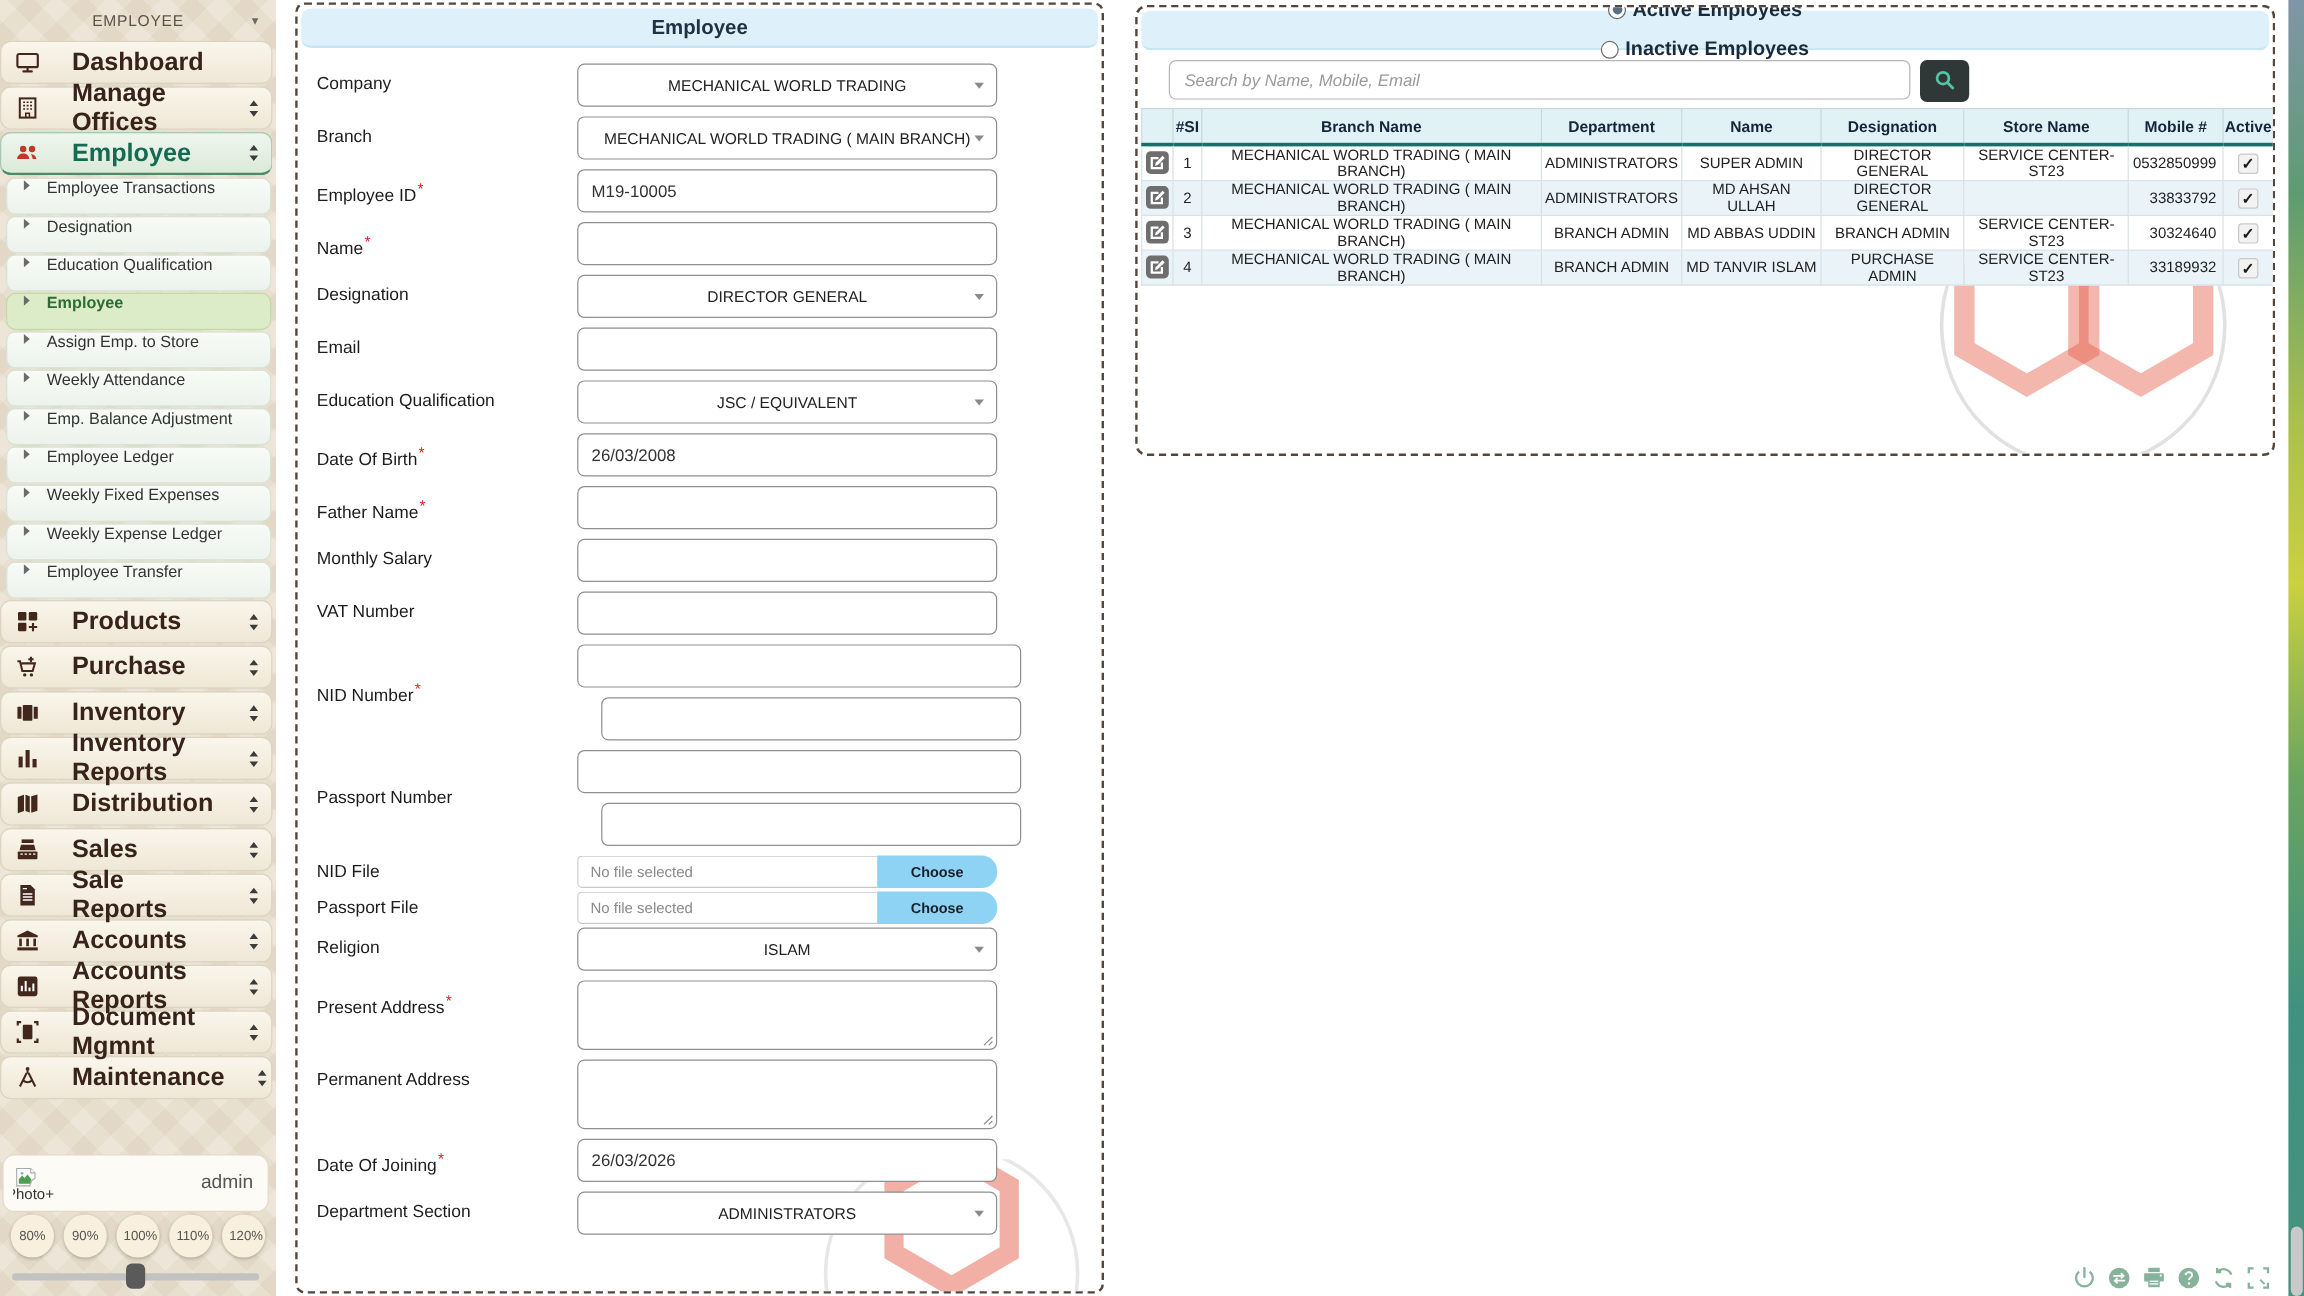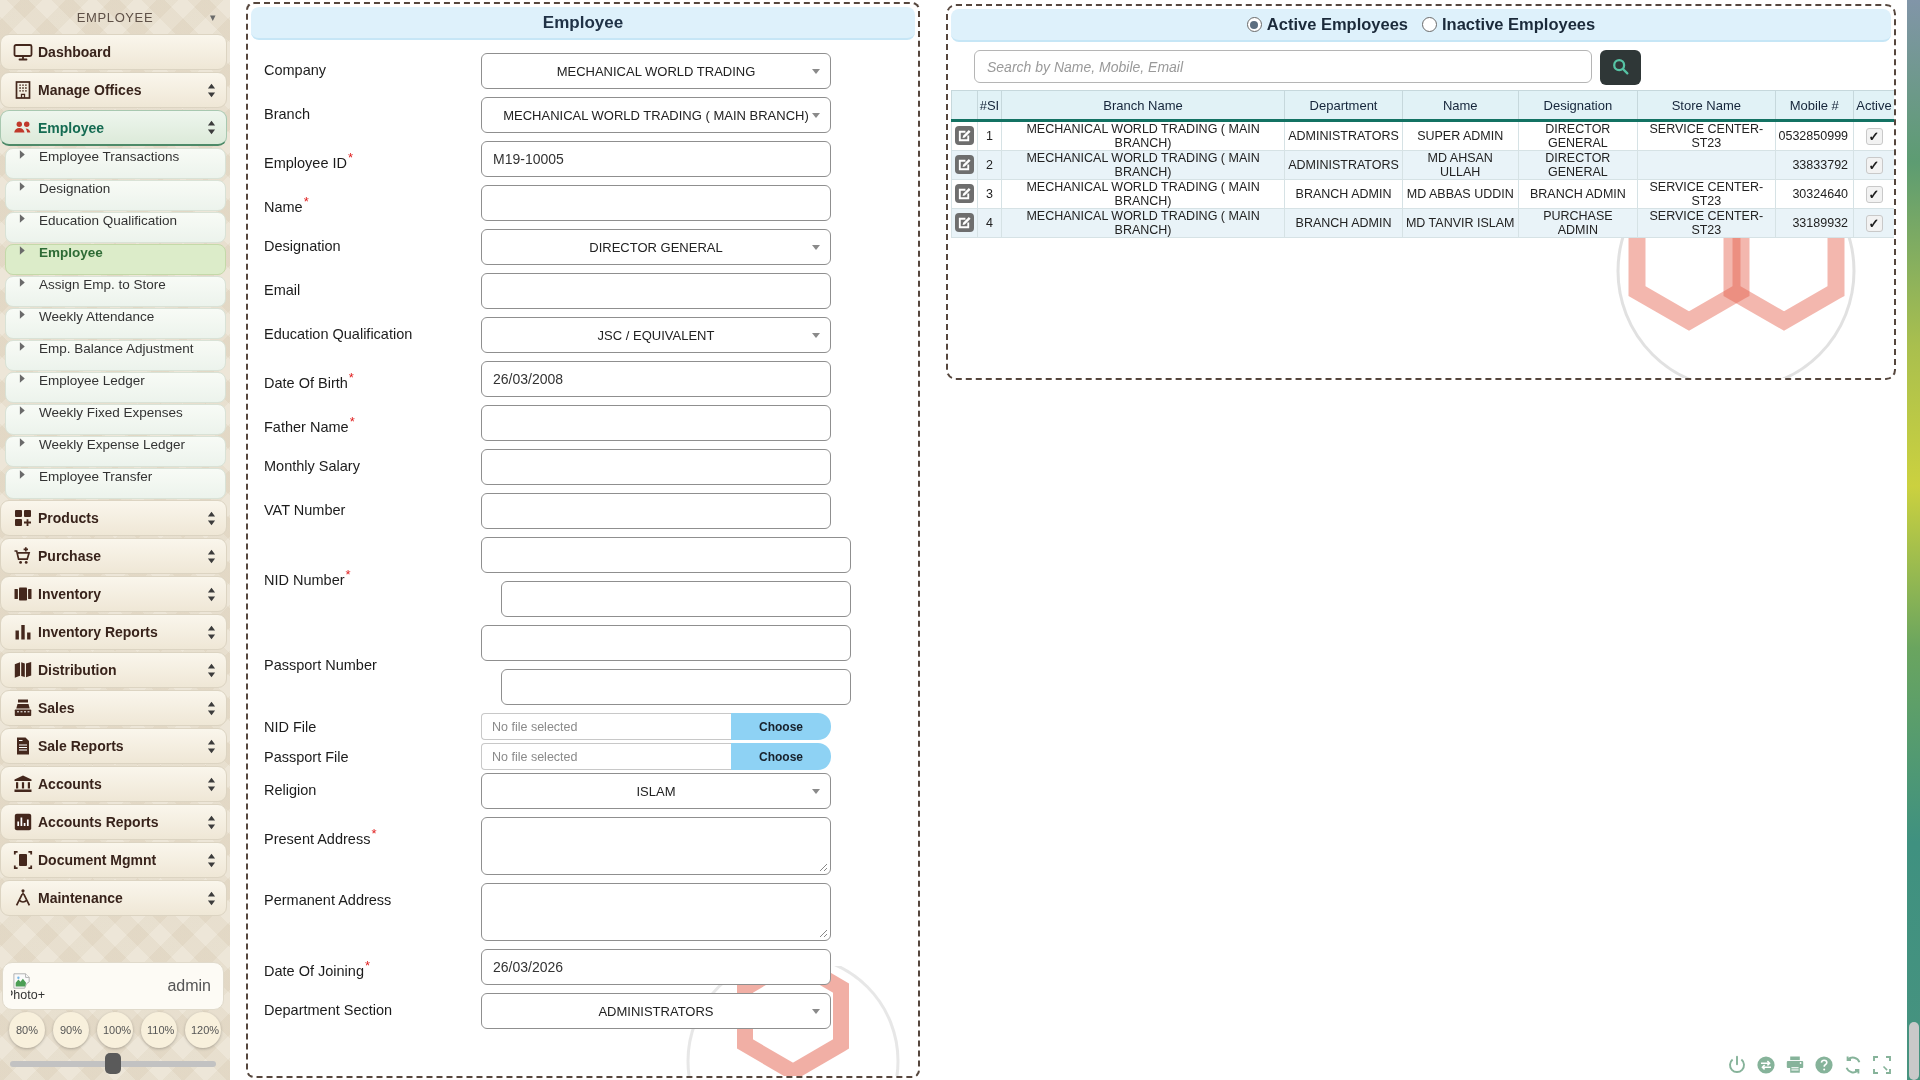--- a/index.html
+++ b/index.html
@@ -19,22 +19,22 @@
   }
   .sb-header {
     height:34px; display:flex; align-items:center; justify-content:center;
     position:relative; color:#5f5148; font-size:13px; letter-spacing:.6px; cursor:pointer;
   }
   .sb-header .sb-caret { position:absolute; right:14px; color:#6b6b6b; font-size:11px; }
   .main-item {
     height:36px; margin:0 3px 2px 0; padding:0 10px 0 12px;
     background:linear-gradient(#faf6ec,#efe7d6);
     border:1px solid #dcd4c2; border-radius:9px;
-    display:flex; align-items:center; gap:5px;
-    font-size:14px; font-weight:bold; color:#38231b; cursor:pointer;
+    display:flex; align-items:center; gap:27px;
+    font-size:21px; font-weight:bold; color:#38231b; cursor:pointer;
   }
   .main-item .mi-icon { width:20px; height:20px; flex:none; color:#44271c; }
   .main-item .mi-icon svg { width:100%; height:100%; }
   .main-item.active {
     background:linear-gradient(#eef6ee,#dcead9);
     color:#156b52; border-color:#a8c8b0; border-bottom:2px solid #4d8a68;
   }
   .main-item.active .mi-icon { color:#c0392b; }
   .expander { margin-left:auto; display:flex; align-items:center; }
   .sub-item {
@@ -113,39 +113,39 @@
   }
   .ta { height:58px; border:1px solid #8f8f8f; border-radius:6px; background:#fff; position:relative; }
   .ta svg { position:absolute; right:2px; bottom:2px; }
   .form-watermark { position:absolute; left:430px; bottom:-40px; z-index:1; pointer-events:none; }
 
   
   .table-panel {
     position:absolute; left:946px; top:4px; width:950px; height:376px;
     background:#fff; border:2px dashed #55463d; border-radius:10px; overflow:hidden;
   }
-  .filter-bar { gap:14px; }
+  .filter-bar { gap:14px;flex-direction:column; }
   .filter-bar label { display:flex; align-items:center; font-size:16.5px; font-weight:bold; color:#1b2a3a; cursor:pointer; }
   .radio { width:15px; height:15px; border:1px solid #6a6a6a; border-radius:50%; background:#fff;
     display:inline-block; margin-right:5px; position:relative; }
   .radio.checked::after { content:''; position:absolute; inset:2.5px; background:#5c6e80; border-radius:50%; }
   .search-row { position:absolute; top:44px; left:26px; display:flex; z-index:2; }
   .search-row input {
     width:618px; height:33px; border:1px solid #b5b5b5; border-radius:6px;
     padding:0 12px; font-size:14px; color:#333; font-family:"Liberation Sans",sans-serif;
   }
   .search-row input::placeholder { color:#9a9a9a; font-style:italic; }
   .search-btn {
     width:41px; height:35px; margin-left:8px; background:#2f3737; border:none; border-radius:6px;
     display:flex; align-items:center; justify-content:center; cursor:pointer;
   }
   table.emp { position:absolute; top:84px; left:3px; width:944px; border-collapse:collapse; z-index:2; }
   table.emp th {
     background:#e1f2f6; font-size:13px; color:#15253a; height:30px;
-    border:1px solid #c6d8dc; border-bottom:3px solid #137263; font-weight:normal;
+    border:1px solid #c6d8dc; border-bottom:3px solid #137263; font-weight:bold;
   }
   table.emp td {
     height:29px; font-size:12.5px; color:#222; border:1px solid #d6e2e5;
     text-align:center; background:#fff; padding:0 3px;
   }
   table.emp tr.alt td { background:#e9f3f8; }
   td.c7, .mob { text-align:right !important; padding-right:5px !important; }
   .c0{width:26px;} .c1{width:24px;} .c2{width:290px;} .c3{width:110px;} .c4{width:118px;}
   .c5{width:121px;} .c6{width:140px;} .c7{width:70px;} .c8{width:41px;}
   .edit-btn { width:19px; height:19px; background:#6e6e6e; border:none; border-radius:4px;

